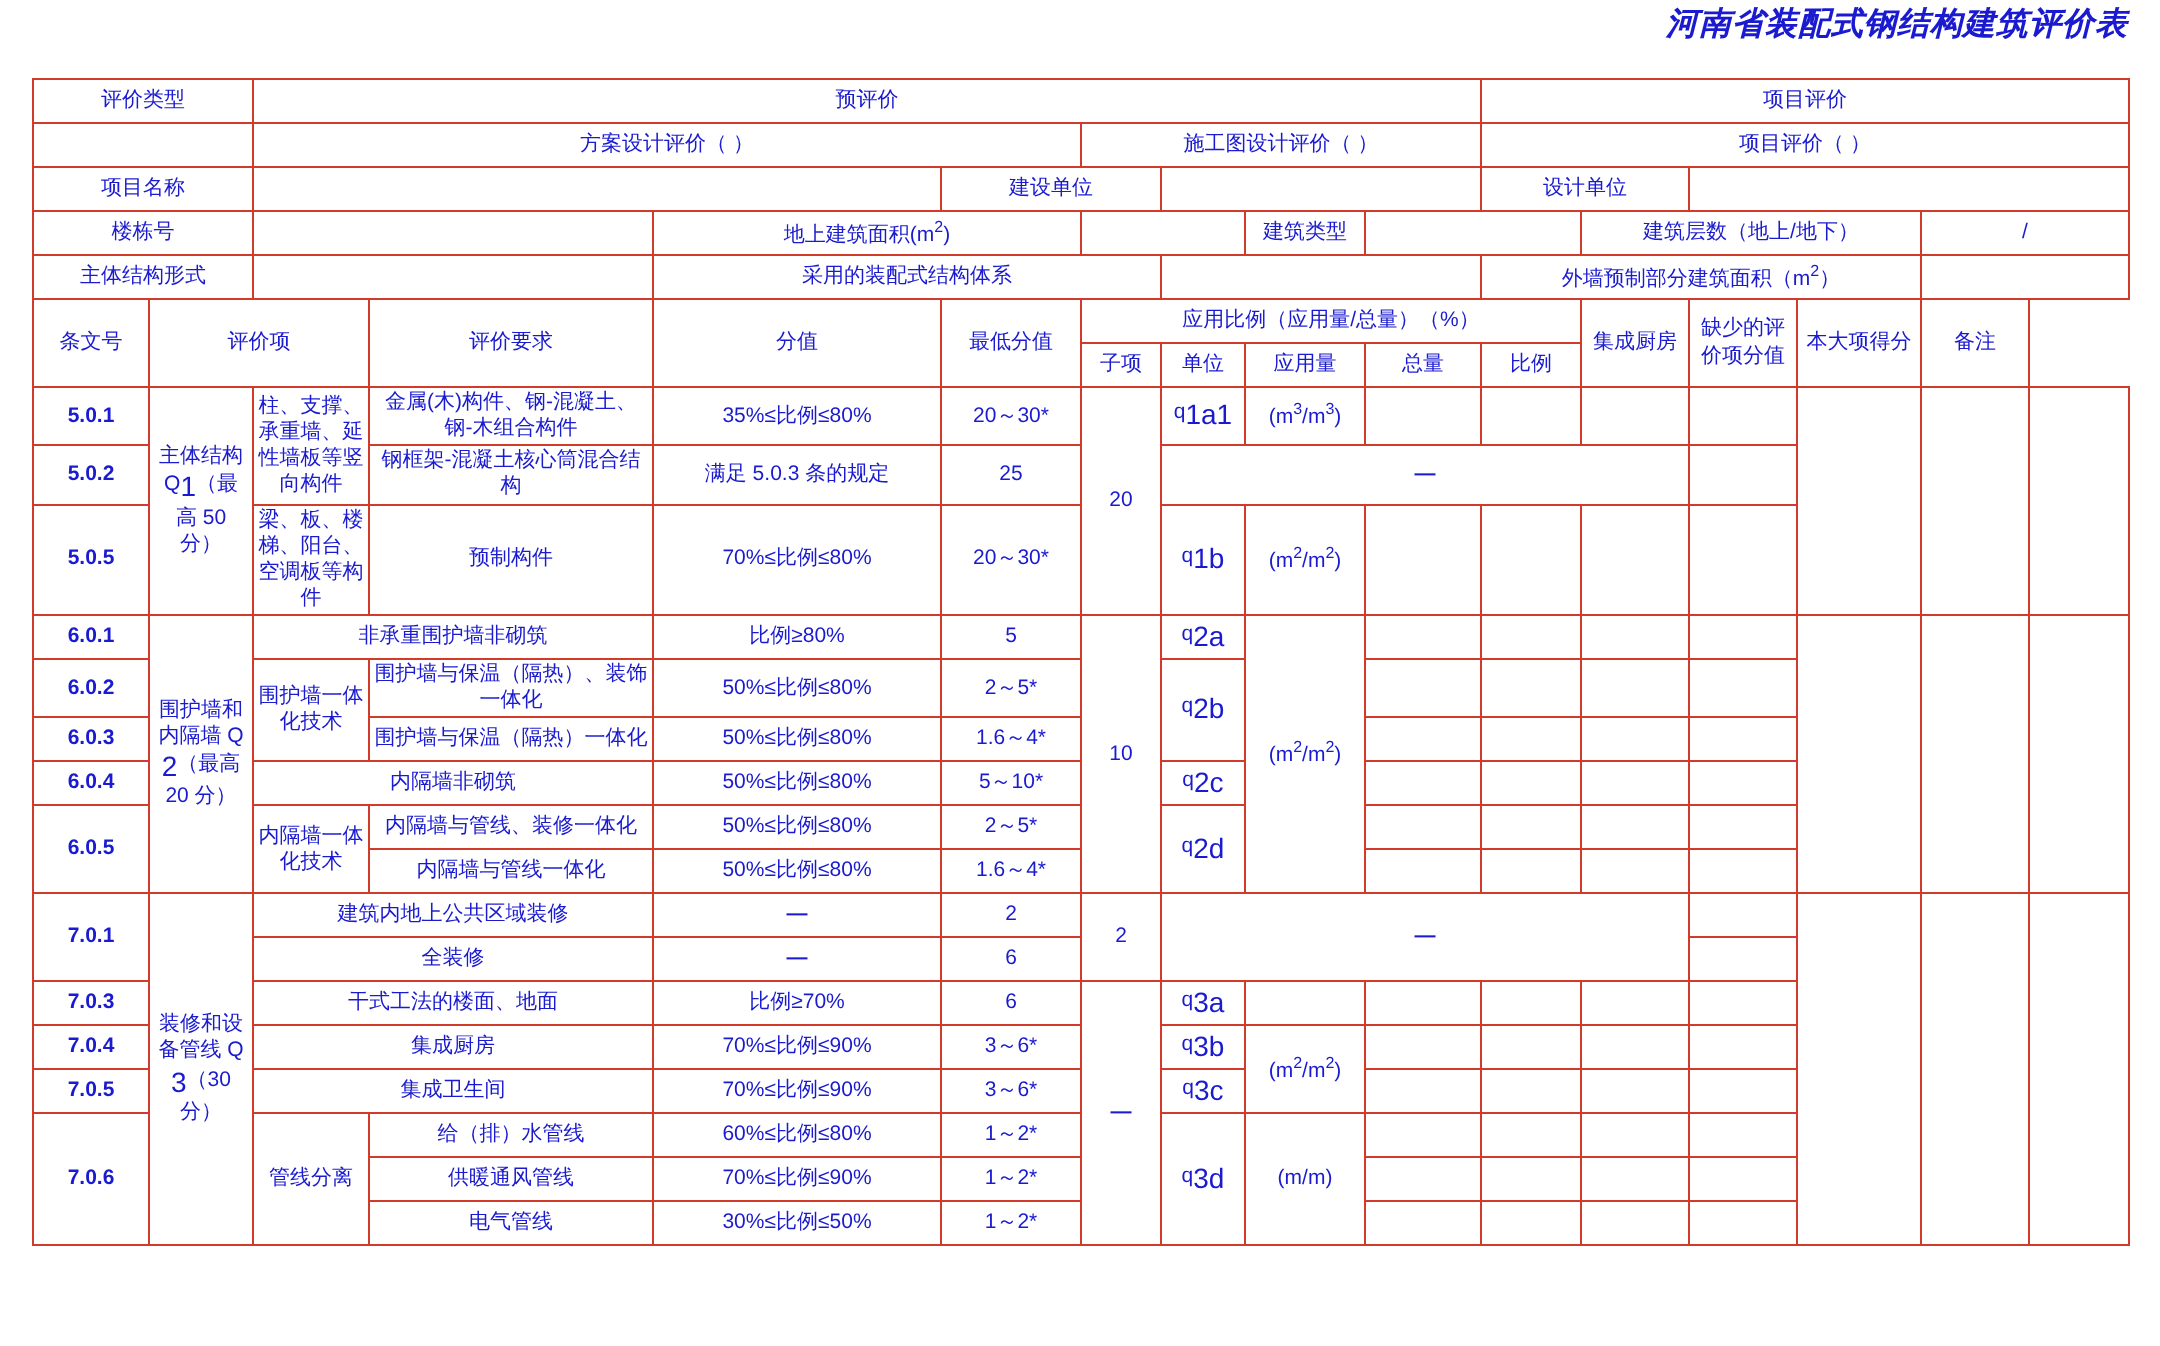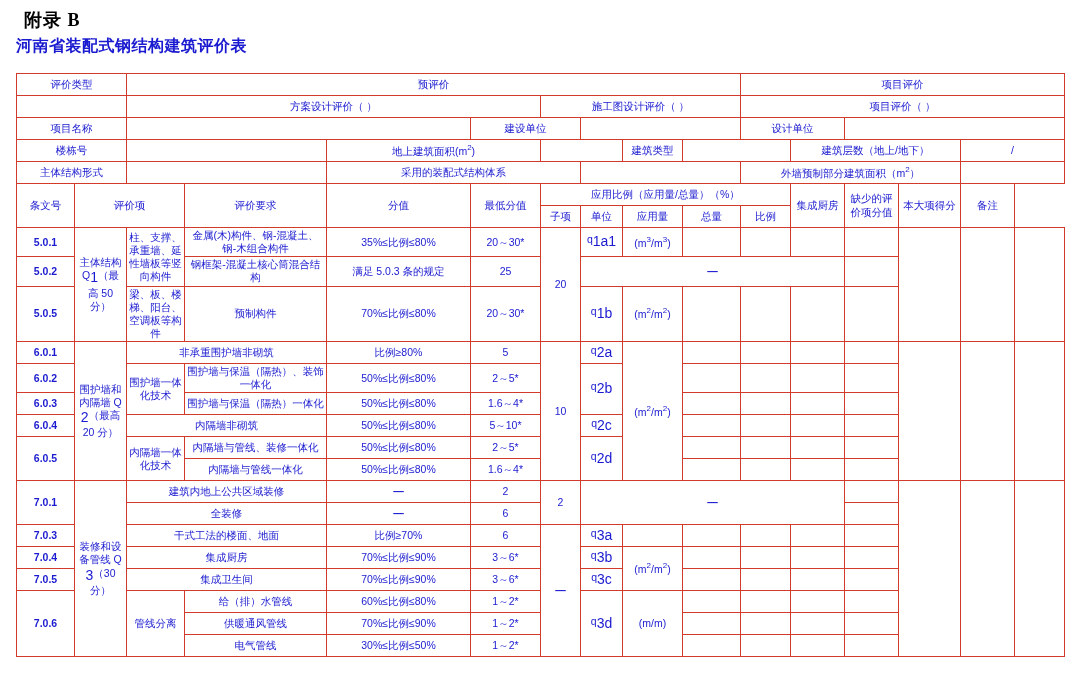--- a/index.html
+++ b/index.html
@@ -22,26 +22,27 @@
     padding: 0 16px;
   }
   .appendix-label {
     font-family: "Liberation Serif", serif;
     font-weight: bold;
     font-size: 18px;
     margin: 8px 0 4px 8px;
     letter-spacing: 1px;
   }
   .doc-title {
-    text-align: left;
+    text-align: right;
     font-weight: bold;
     font-size: 16px;
     color: #1a1ad0;
     margin: 2px 0 8px 0;
     letter-spacing: 0.5px;
+    font-style: italic;
   }
   table.eval {
     border-collapse: collapse;
     width: 1048px;
     table-layout: fixed;
     font-size: 10.5px;
     margin-top: 16px;
   }
   table.eval td {
     border: 1px solid #d23a2a;
@@ -60,21 +61,20 @@
   .sup { font-size: 8px; vertical-align: super; }
   .sub { font-size: 14px; vertical-align: sub; }
   .code { font-weight: bold; }
   .tall { height: 30px; }
 </style>
 </head>
 <body>
 
 <div class="page">
 
-  <div class="appendix-label">附录 B</div>
   <div class="doc-title">河南省装配式钢结构建筑评价表</div>
 
   <table class="eval">
     <colgroup>
       <col style="width:58px">
       <col style="width:52px">
       <col style="width:58px">
       <col style="width:142px">
       <col style="width:144px">
       <col style="width:70px">

